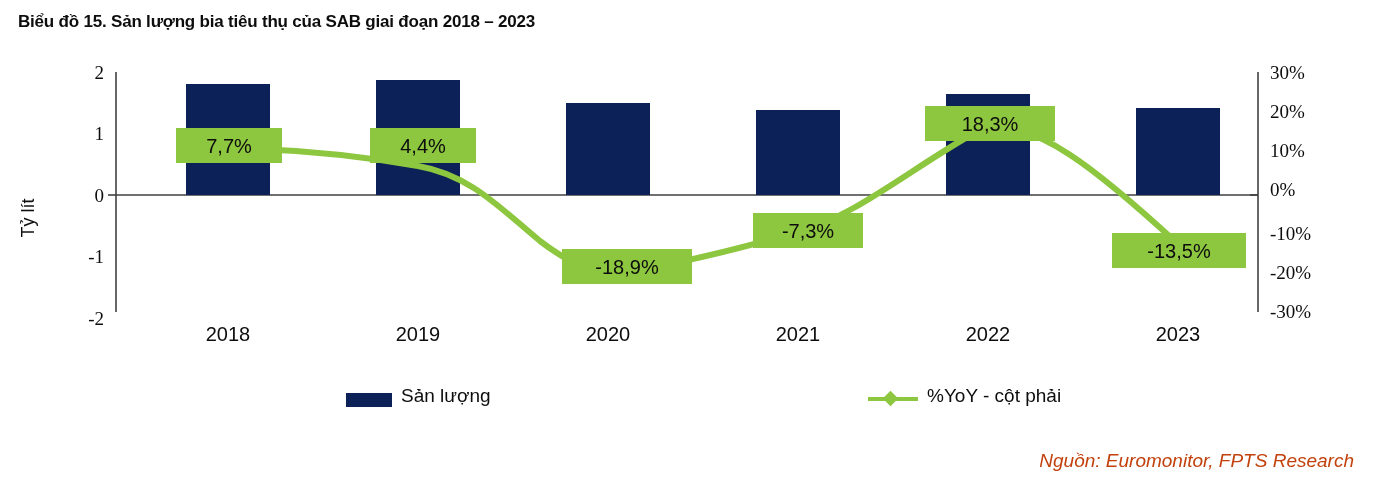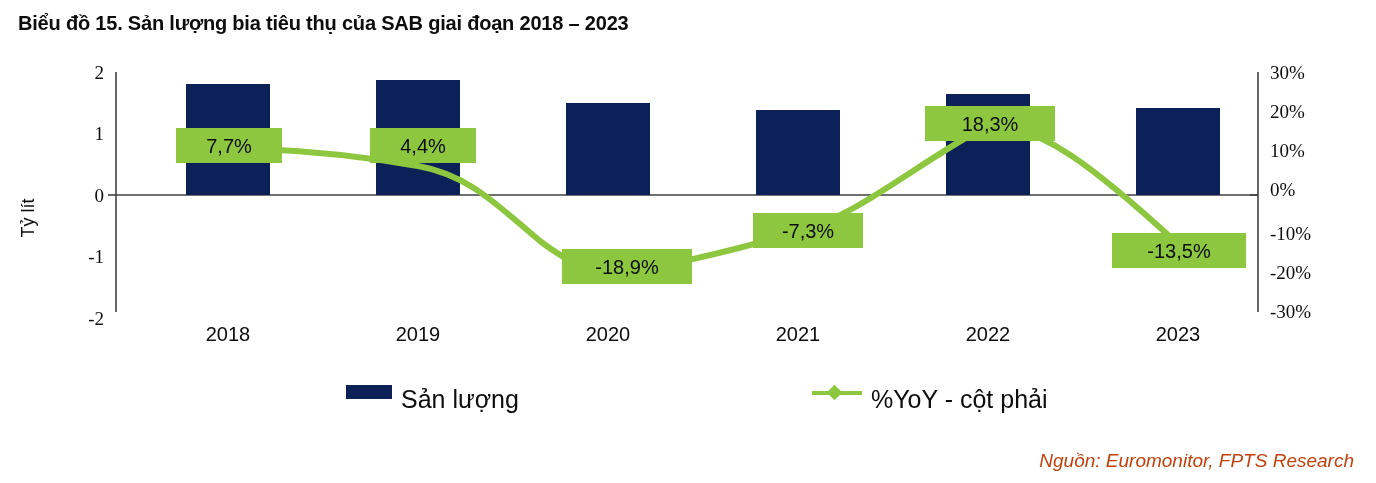--- a/index.html
+++ b/index.html
@@ -12,21 +12,21 @@
     height: 483px;
     font-family: "Liberation Sans", sans-serif;
     color: #000000;
     position: relative;
     overflow: hidden;
   }
   #chart-title {
     position: absolute;
     left: 18px;
     top: 12px;
-    font-size: 20px;
+    font-size: 17px;
     font-weight: bold;
     letter-spacing: -0.2px;
     color: #0d0d0d;
     white-space: nowrap;
   }
   #plot-wrap {
     position: absolute;
     left: 0;
     top: 48px;
     width: 1376px;
@@ -35,28 +35,28 @@
   #legend {
     position: absolute;
     left: 0;
     top: 385px;
     width: 1376px;
     height: 40px;
   }
   .legend-entry {
     position: absolute;
     display: flex;
-    align-items: flex-start;
+    align-items: flex-end;
     gap: 9px;
-    font-size: 25px;
+    font-size: 19px;
     color: #0d0d0d;
     white-space: nowrap;
   }
   #legend-series-volume { left: 346px; top: 0px; }
-  #legend-series-yoy { left: 812px; top: 0px; }
+  #legend-series-yoy { left: 868px; top: 0px; }
   .swatch-bar {
     width: 46px;
     height: 14px;
     background: #0b2158;
     display: inline-block;
   }
   .swatch-line {
     position: relative;
     width: 50px;
     height: 16px;

